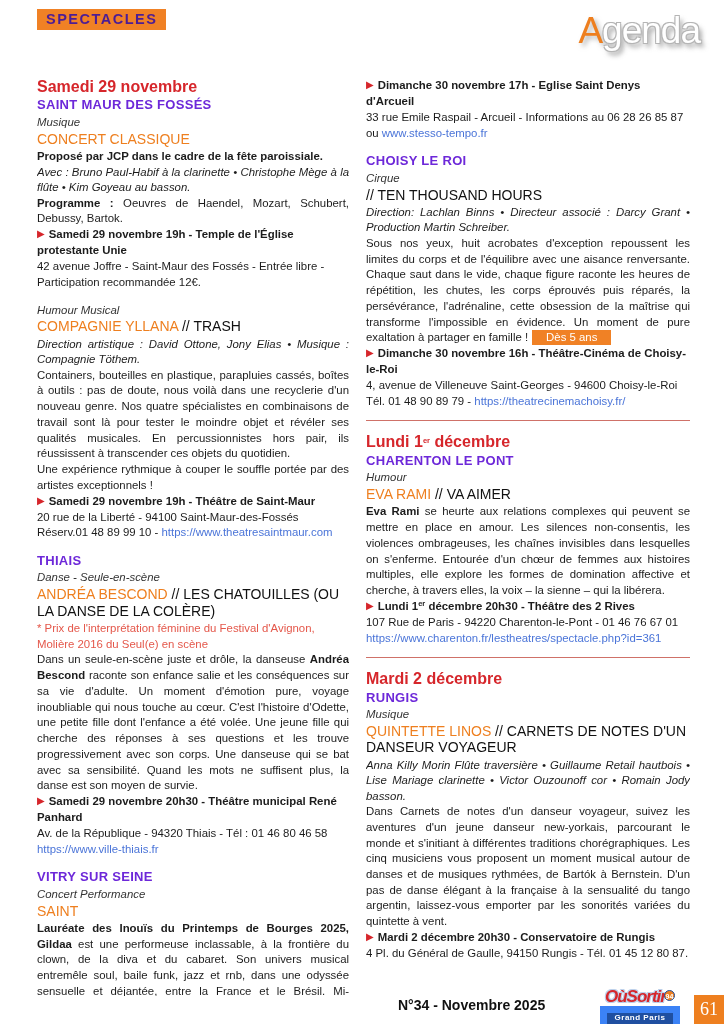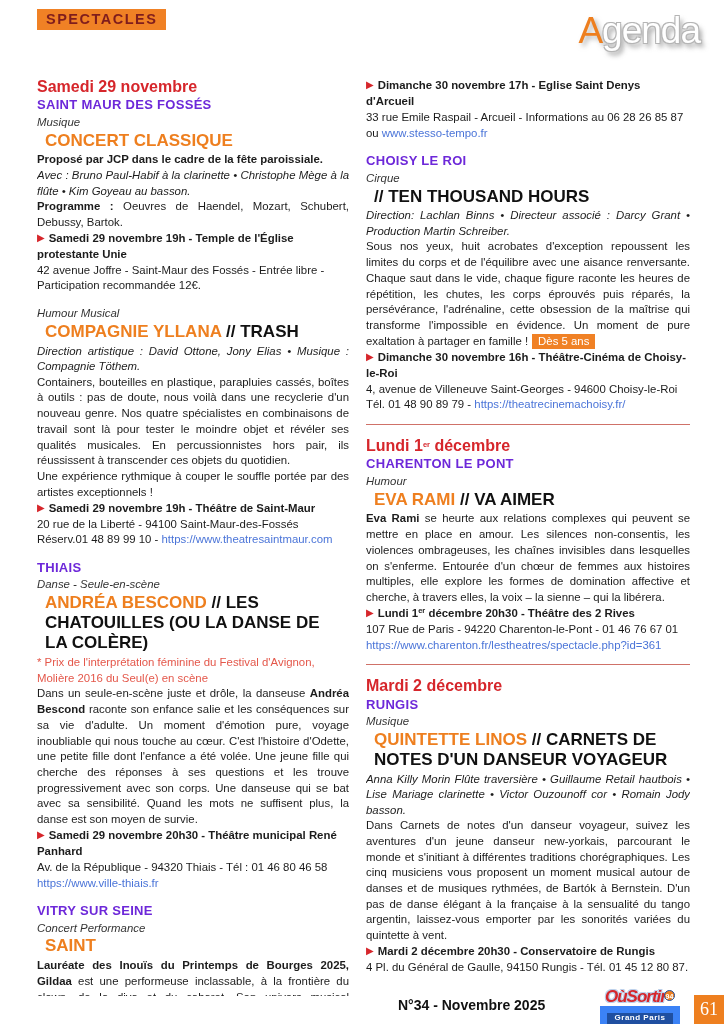--- a/index.html
+++ b/index.html
@@ -6,21 +6,21 @@
   html,body { background:#e9e9e9; }
   .page {
     position:relative; width:724px; height:1024px; margin:0 auto;
     background:#ffffff; overflow:hidden;
     font-family:"Liberation Sans","DejaVu Sans",sans-serif;
     font-size:11.4px; color:#1c1c1c;
   }
   
   .section-tag {
     position:absolute; left:37px; top:9px;
-    background:#f08125; color:#7f1d1d; font-weight:bold;
+    background:#f08125; color:#4c1d95; font-weight:bold;
     font-size:14.5px; letter-spacing:1.5px; padding:2px 9px 3px;
   }
   .agenda-logo {
     position:absolute; right:24px; top:10px;
     font-weight:normal; font-size:37px; letter-spacing:-1px;
     font-family:"Liberation Sans",sans-serif;
   }
   .agenda-a { color:#ee7f1f; text-shadow:3px 3px 5px rgba(120,120,120,.55); }
   .agenda-rest {
     color:#ffffff;
@@ -34,33 +34,33 @@
   }
   .col { overflow:hidden; }
   .col-left  { width:312px; }
   .col-right { width:324px; }
   .section { margin-bottom:12px; }
   
   .blk { line-height:1.36; }
   .blk-date  { color:#d6262b; font-weight:bold; font-size:16px; line-height:1.15; margin-bottom:1px; }
   .blk-city  { color:#6d28d9; font-weight:bold; font-size:13px; line-height:1.18; letter-spacing:.3px; margin-bottom:2px; }
   .blk-genre { font-style:italic; color:#333; line-height:1.3; }
-  .blk-title { font-weight:bold; font-size:17px; line-height:1.17; color:#111; margin:1px 8px 2px; }
+  .blk-title { font-weight:normal; font-size:14px; line-height:1.17; color:#111; margin:1px 0 2px; }
   .blk-credits { font-style:italic; line-height:1.36; text-align:justify; }
   .blk-para    { text-align:justify; line-height:1.38; }
   .blk-rednote { color:#e4574a; line-height:1.38; }
   .blk-event   { font-weight:bold; line-height:1.4; }
   .blk-info    { line-height:1.38; }
   .blk-sep { border:none; border-top:1.5px solid #cf7168; margin:11px 0 10px; }
   
   .r-b { font-weight:bold; }
   .r-o { color:#ee7f1f; }
   .r-link { color:#4a74d8; text-decoration:none; cursor:pointer; }
   .r-badge { background:#f08125; color:#fff; font-weight:normal; font-style:normal;
-             padding:1px 6px 2px; margin-left:4px; white-space:nowrap; }
+             padding:1px 14px 2px; margin-left:4px; white-space:nowrap; }
   .r-sup { font-size:7.5px; vertical-align:4px; }
   .arrow-icon { color:#d6262b; font-size:10px; margin-right:4px; position:relative; top:-1px; }
   
   .footer-issue {
     position:absolute; left:398px; top:997px;
     font-weight:bold; font-size:14px; color:#111;
   }
   .oslogo {
     position:absolute; left:600px; top:988px; width:80px; text-align:center;
     font-family:"Liberation Sans",sans-serif; line-height:1;

